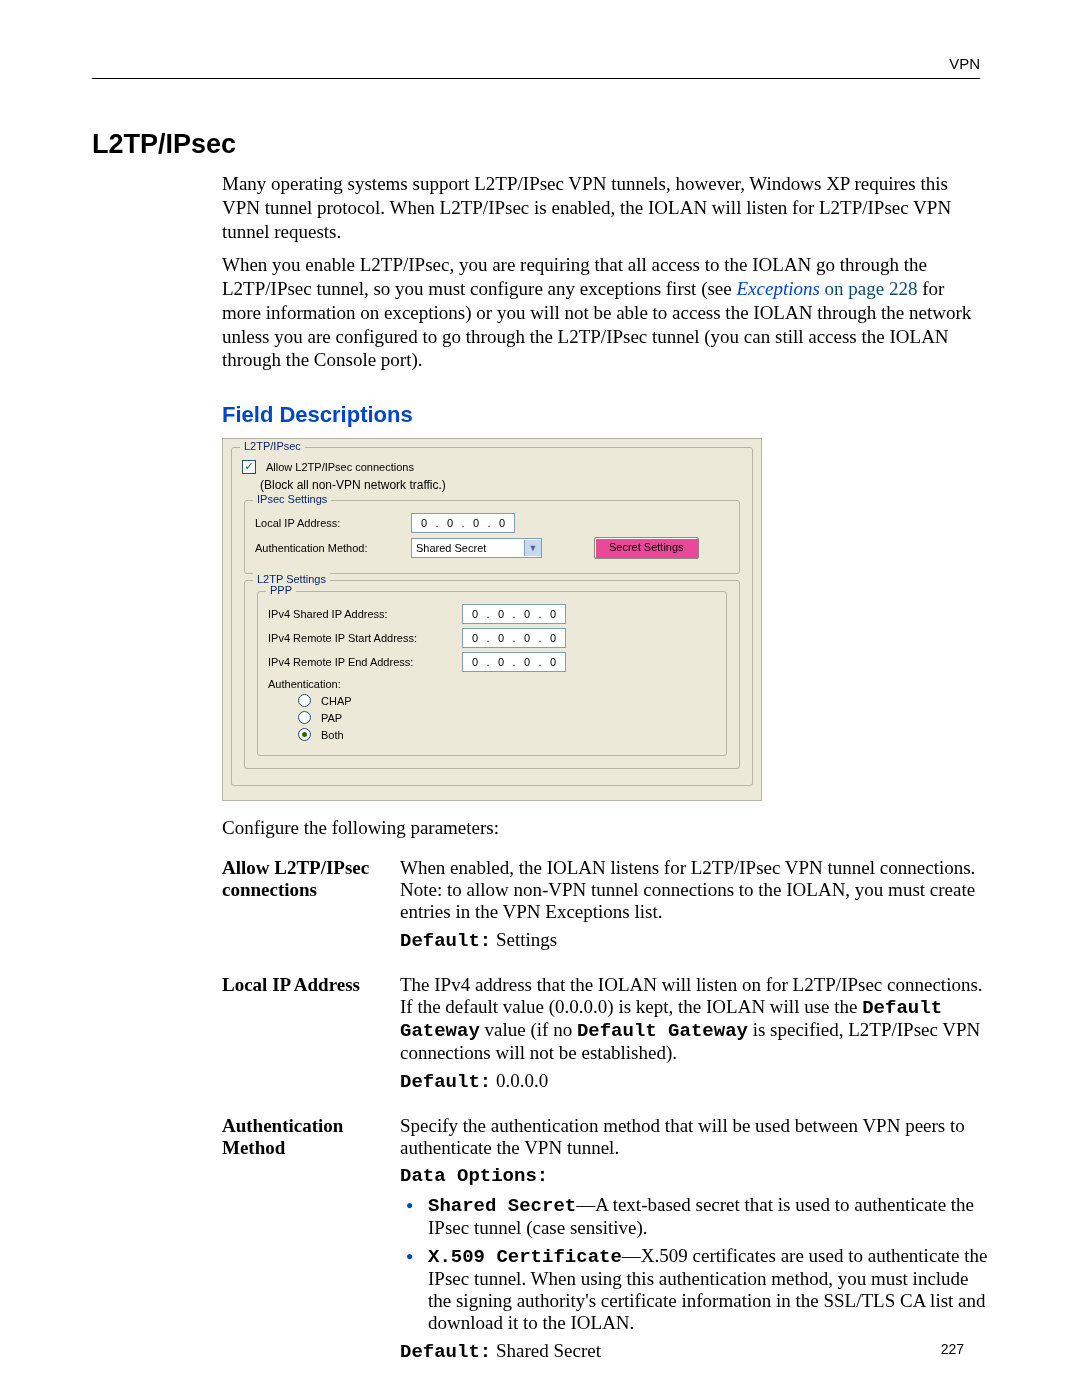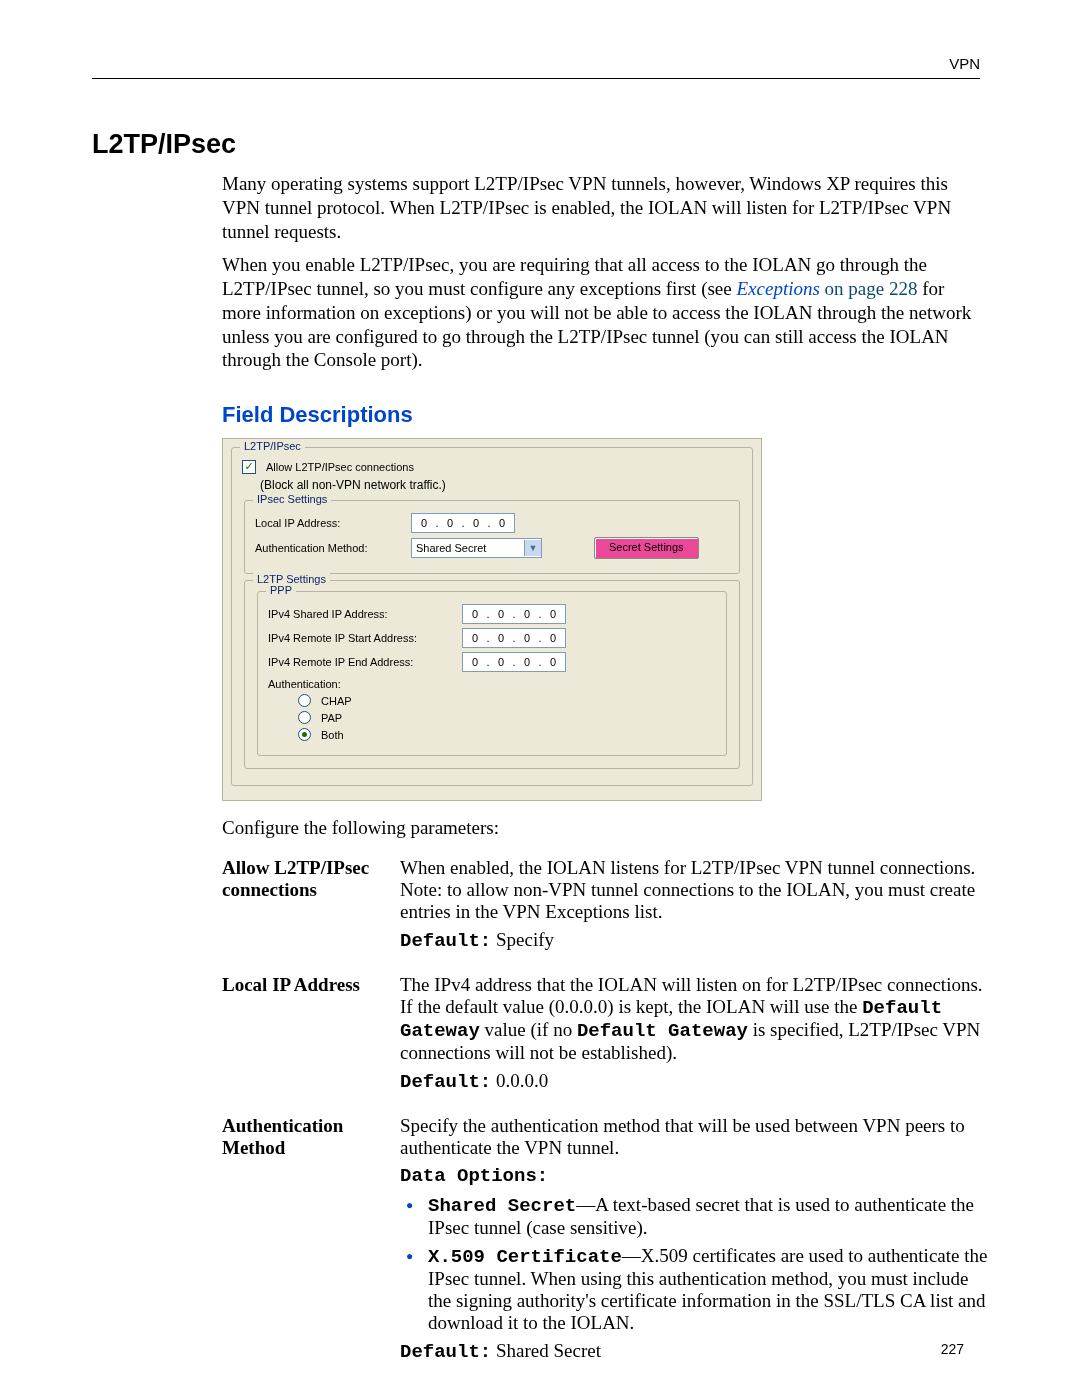--- a/index.html
+++ b/index.html
@@ -351,21 +351,21 @@
   </div>
 
   <div class="config-intro">Configure the following parameters:</div>
 
   <table class="fd-table">
     <tbody>
         <tr>
       <td class="fd-term">Allow L2TP/IPsec connections</td>
       <td class="fd-desc">
         <p>When enabled, the IOLAN listens for L2TP/IPsec VPN tunnel connections. Note: to allow non-VPN tunnel connections to the IOLAN, you must create entries in the VPN Exceptions list.</p>
-        <p><span class="bold">Default:</span><span> Specify</span></p>
+        <p><span class="bold">Default:</span><span> Settings</span></p>
       </td>
     </tr>
     <tr>
       <td class="fd-term">Local IP Address</td>
       <td class="fd-desc">
         <p>
           <span>The IPv4 address that the IOLAN will listen on for L2TP/IPsec connections. If the default value (0.0.0.0) is kept, the IOLAN will use the </span><span class="bold">Default Gateway</span><span> value (if no </span><span class="bold">Default Gateway</span><span> is specified, L2TP/IPsec VPN connections will not be established).</span>
         </p>
         <p><span class="bold">Default:</span><span> 0.0.0.0</span></p>
       </td>

